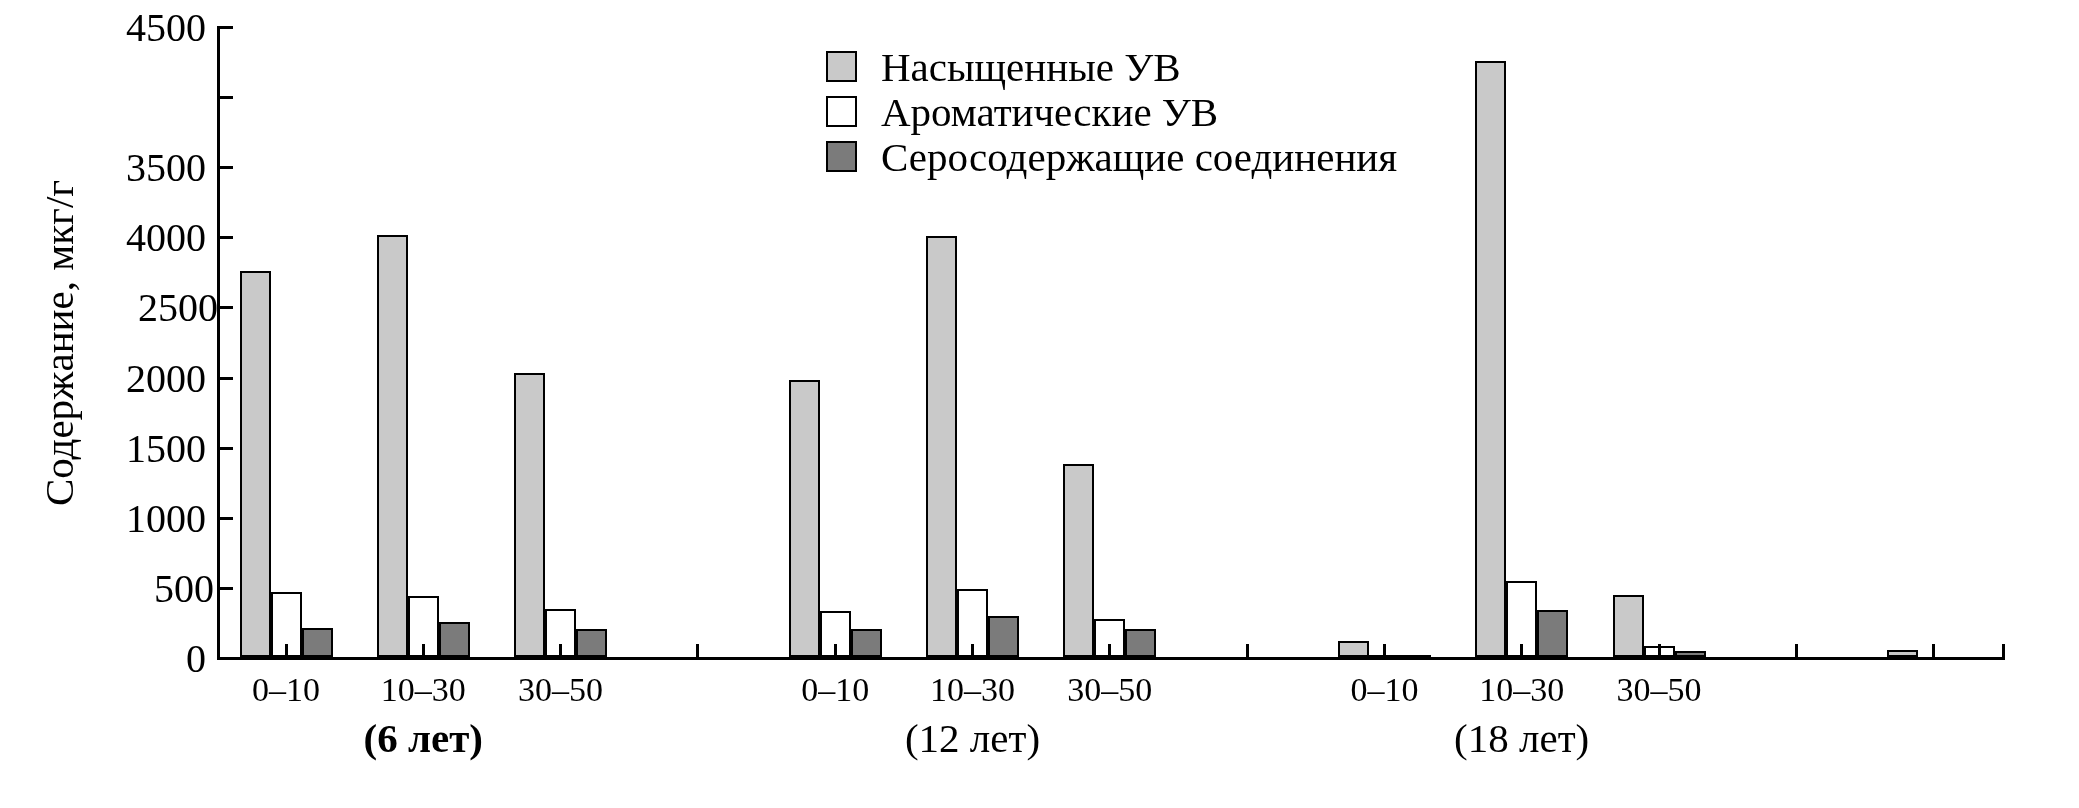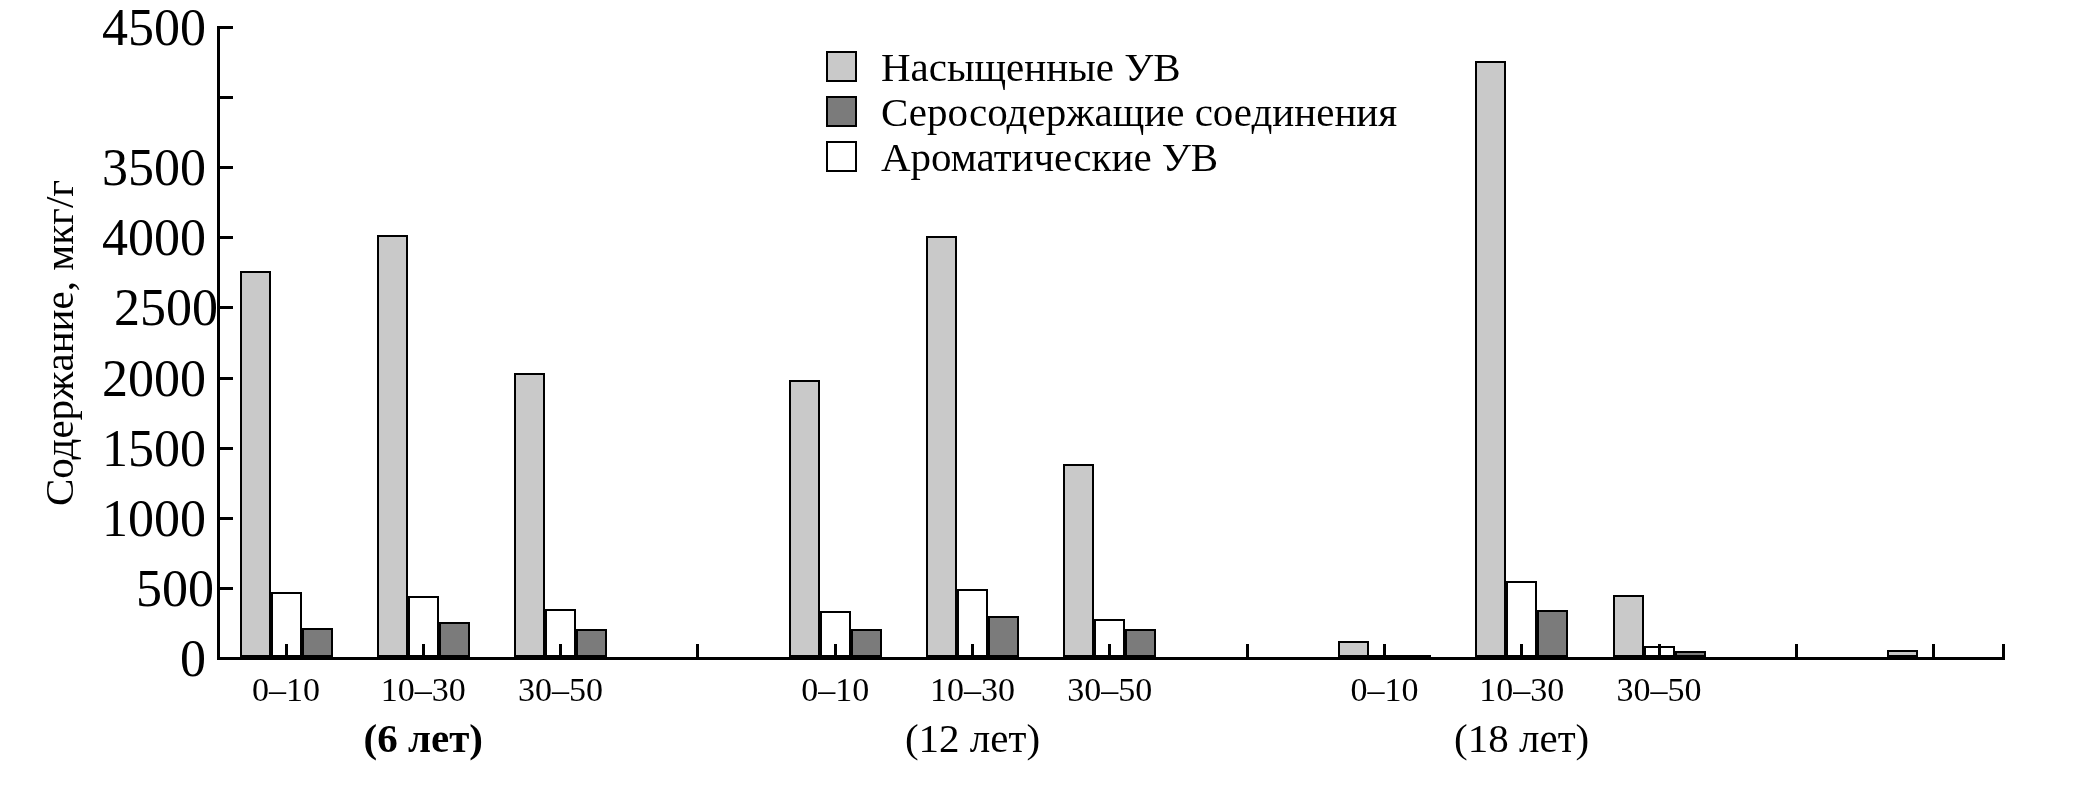--- a/index.html
+++ b/index.html
@@ -8,21 +8,21 @@
     width:2079px;height:808px;
     background:#fff;
     font-family:"Liberation Serif","DejaVu Serif",serif;
     color:#000;
     overflow:hidden;
   }
   .axis-line{position:absolute;background:#000;}
   .tick{position:absolute;background:#000;}
   .y-tick-label{
     position:absolute;left:0;width:206px;
-    text-align:right;font-size:52px;line-height:44px;
+    text-align:right;font-size:40px;line-height:44px;
   }
   .bar{position:absolute;border:2px solid #000;box-sizing:border-box;}
   .category-label{
     position:absolute;width:200px;text-align:center;
     font-size:34px;line-height:44px;
   }
   .section-label{
     position:absolute;width:300px;text-align:center;
     font-size:41px;line-height:44px;
   }
@@ -47,26 +47,26 @@
 <body>
 
 <div id="figure">
   <div id="y-axis-title">Содержание, мкг/г</div>
   <div id="legend">
       <div class="legend-row">
         <span class="legend-swatch" style="background: rgb(201, 201, 201);"></span>
         <span class="legend-label">Насыщенные УВ</span>
       </div>
       <div class="legend-row">
+        <span class="legend-swatch" style="background: rgb(255, 255, 255);"></span>
+        <span class="legend-label">Ароматические УВ</span>
+      </div>
+      <div class="legend-row">
         <span class="legend-swatch" style="background: rgb(123, 123, 123);"></span>
         <span class="legend-label">Серосодержащие соединения</span>
-      </div>
-      <div class="legend-row">
-        <span class="legend-swatch" style="background: rgb(255, 255, 255);"></span>
-        <span class="legend-label">Ароматические УВ</span>
       </div>
     </div>
   <div id="plot"></div>
 <div class="axis-line" style="left: 217px; top: 26px; width: 3px; height: 634px;"></div>
     <div class="axis-line" style="left: 217px; top: 657px; width: 1788.25px; height: 3px;"></div>
     <div class="tick" style="left: 220px; top: 657px; width: 13px; height: 3px;"></div>
     <div class="y-tick-label" style="top: 637px;">0</div>
     <div class="tick" style="left: 220px; top: 586.889px; width: 13px; height: 3px;"></div>
     <div class="y-tick-label" style="top: 566.889px; padding-left: 8px;">500</div>
     <div class="tick" style="left: 220px; top: 516.778px; width: 13px; height: 3px;"></div>

